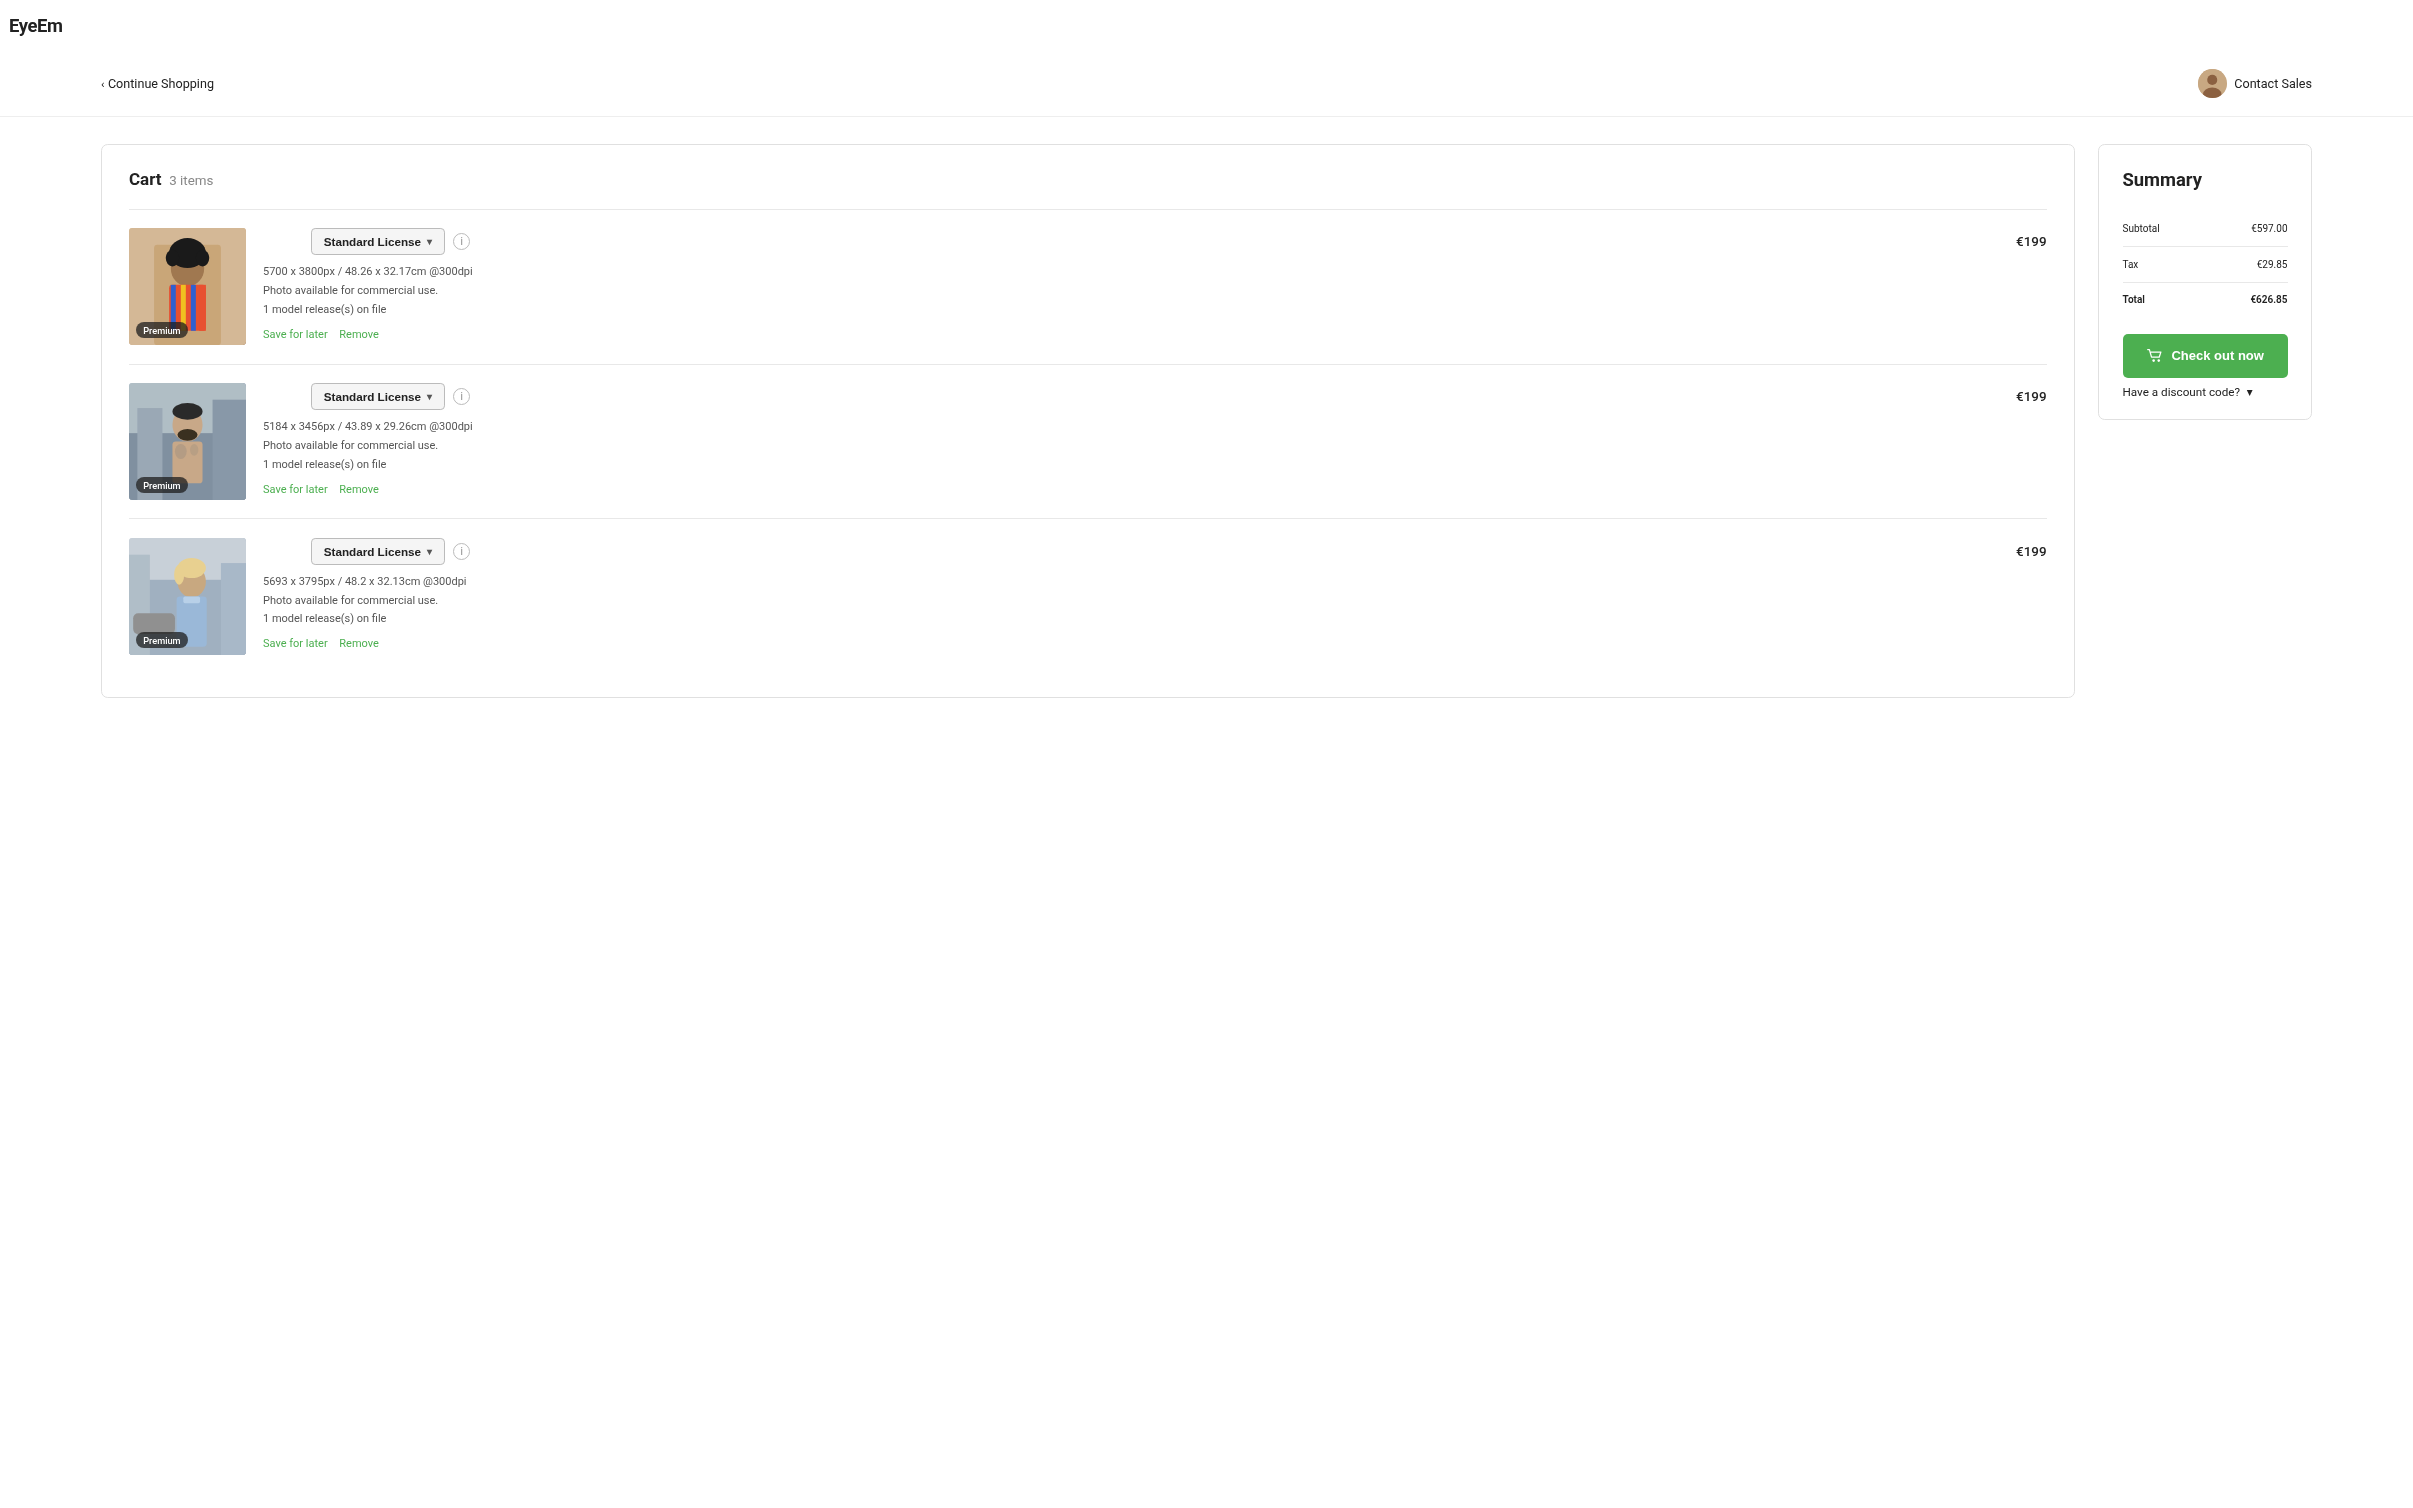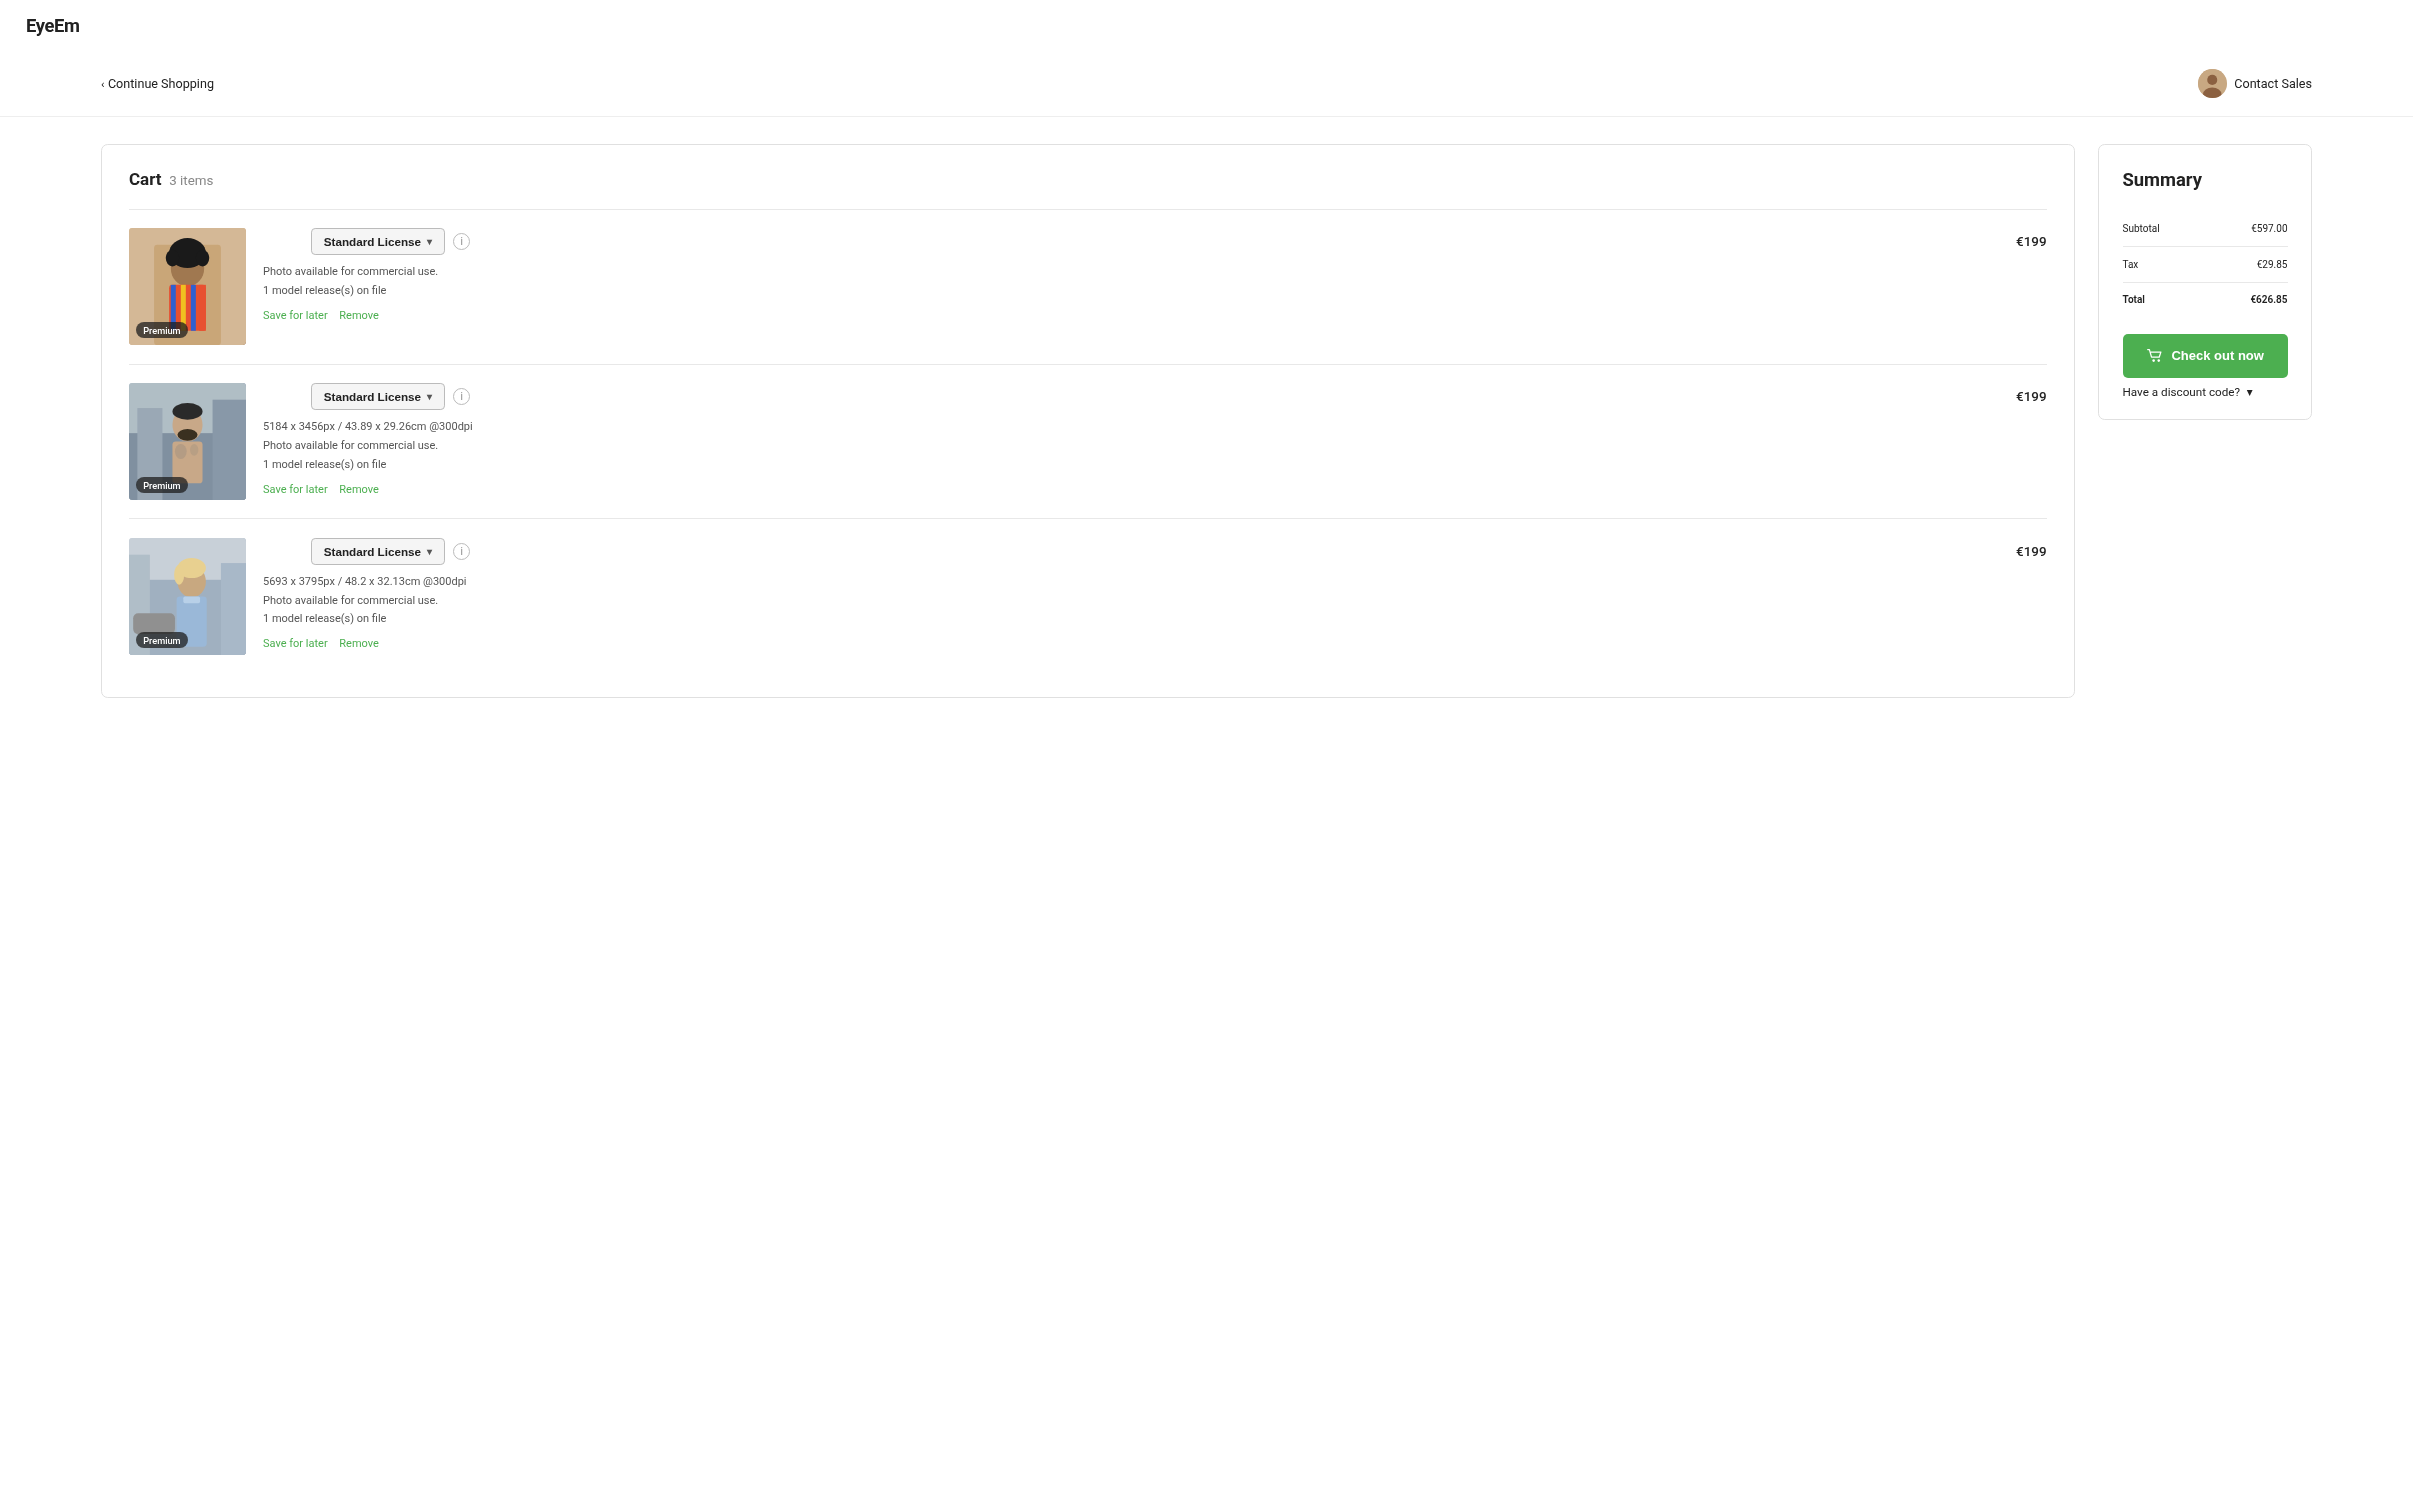--- a/index.html
+++ b/index.html
@@ -3,21 +3,21 @@
   <meta charset="utf-8">
   <style>
     * { box-sizing: border-box; margin: 0; padding: 0; }
     body {
       font-family: -apple-system, BlinkMacSystemFont, 'Segoe UI', Roboto, sans-serif;
       background: #fff;
       color: #222;
       font-size: 12.6px;
     }
     .header {
-      padding: 15px 26px;
+      padding: 15px 9px;
       border-bottom: none;
     }
     .logo {
       font-size: 18.4px;
       font-weight: 700;
       letter-spacing: -0.4px;
     }
     .nav-bar {
       display: flex;
       align-items: center;
@@ -304,20 +304,21 @@
           <button class="license-btn">
             <span>Standard License</span>
             <span class="dropdown-arrow">▾</span>
           </button>
           <div class="info-icon">
             <span>i</span>
           </div>
           <div class="item-price">€199</div>
         </div>
         <div class="item-specs">
+          <div>5700 x 3800px / 48.26 x 32.17cm @300dpi</div>
           <div>Photo available for commercial use.</div>
           <div>1 model release(s) on file</div>
         </div>
         <div class="item-actions">
           <a class="action-link">Save for later</a>
           <a class="action-link">Remove</a>
         </div>
       </div>
     </div>
 

